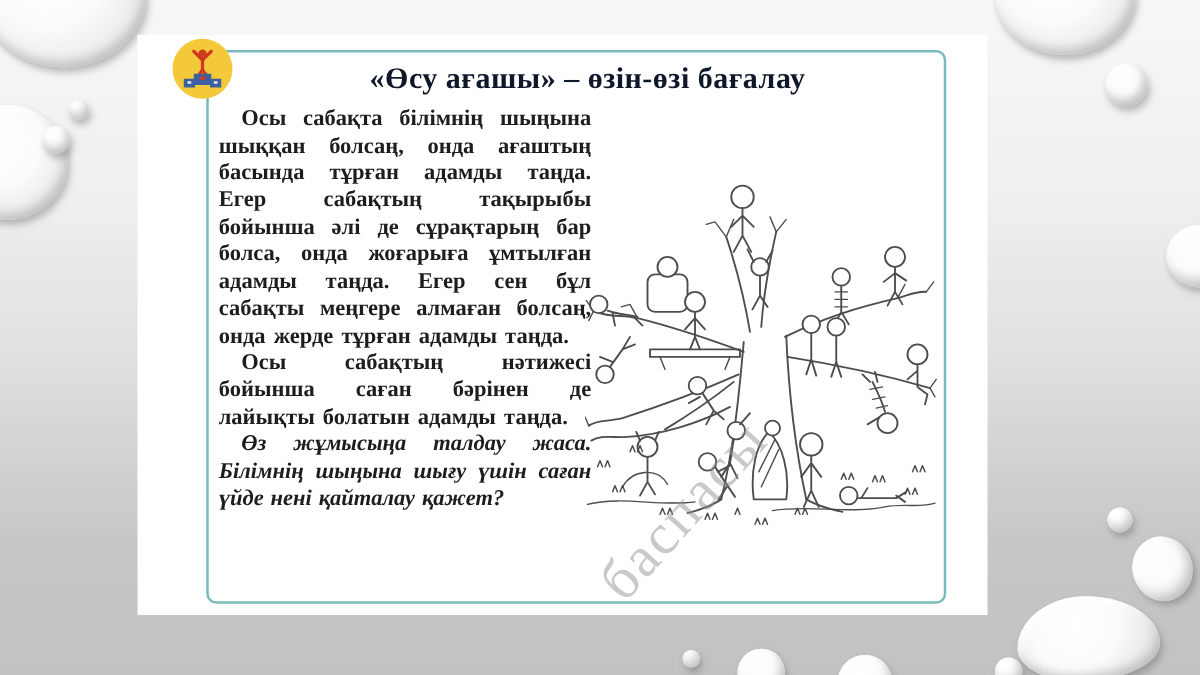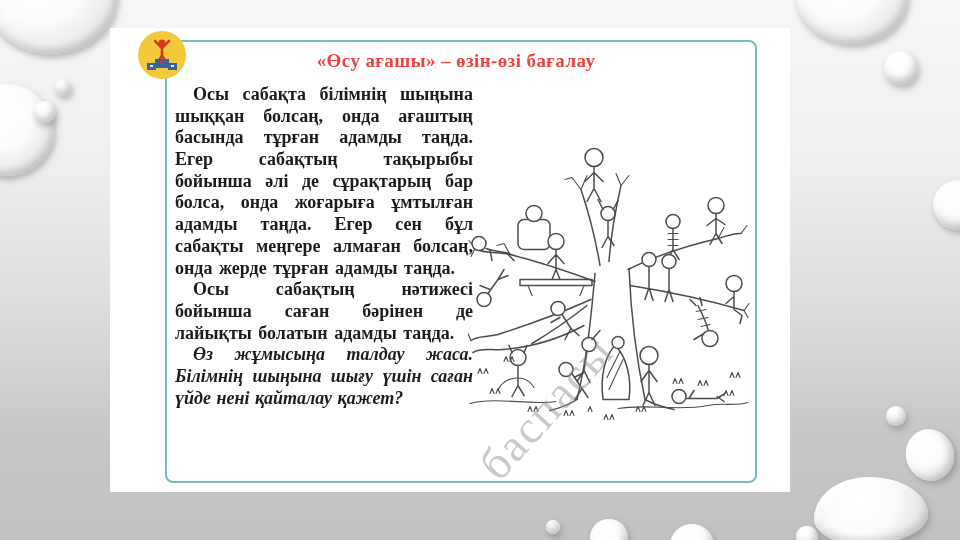--- a/index.html
+++ b/index.html
@@ -26,22 +26,22 @@
   .frame {
     position:absolute; left:55px; top:12px; width:592px; height:443px;
     border:2px solid #7abcbd; border-radius:8px;
   }
   .badge {
     position:absolute; left:28px; top:3px; width:48px; height:48px;
     border-radius:50%; background:#f3c93b;
     display:flex; align-items:center; justify-content:center;
   }
   .title {
-    position:absolute; left:50px; top:22px; width:592px;
-    text-align:center; font-size:19px; font-weight:bold; color:#ef4444;
+    position:absolute; left:64px; top:22px; width:592px;
+    text-align:center; font-size:24px; font-weight:bold; color:#0f172a;
     letter-spacing:.4px;
   }
   .text-col {
     position:absolute; left:65px; top:56px; width:298px;
     font-size:18px; font-weight:bold; color:#1d1d1d; line-height:1.205;
     text-align:justify;
   }
   .text-col p { text-indent:18px; word-spacing:2px; }
   .text-col p.italic {
     font-style:italic; font-weight:600; word-spacing:1px;font-family:Liberation Serif, serif;

